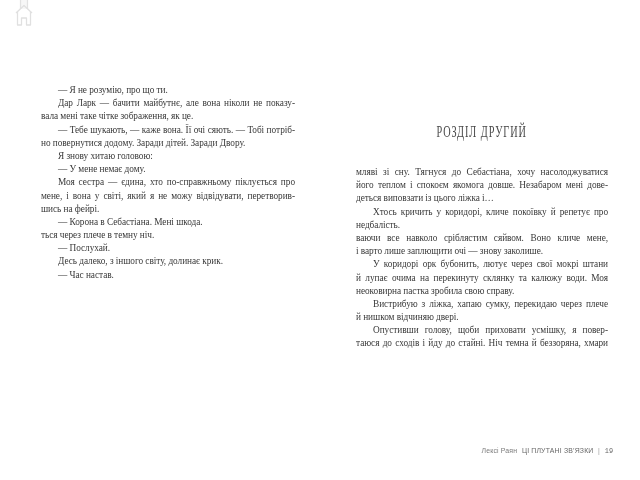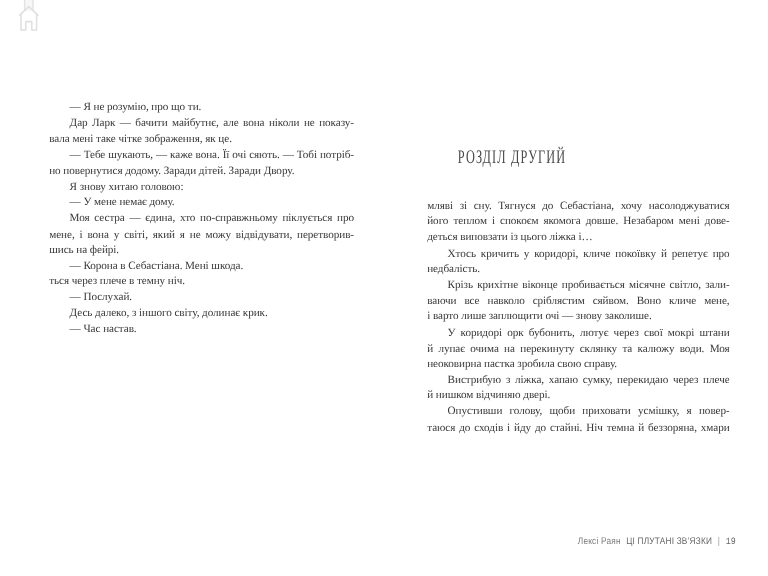--- a/index.html
+++ b/index.html
@@ -12,21 +12,21 @@
   #right-body{left:356px;top:166px;width:252px;}
   .line{
     height:13.2px;line-height:13.2px;overflow:hidden;
     font-size:9.3px;color:#383838;text-align:justify;
     letter-spacing:-0.05px;
   }
   .line.indent{padding-left:17px;}
   .line.j::after{content:"";display:inline-block;width:100%;height:0;}
   #chapter-heading{
     position:absolute;left:356px;top:124px;width:252px;
-    text-align:left;line-height:16px;
+    text-align:center;line-height:16px;
   }
   #chapter-heading .heading-inner{
     display:inline-block;font-size:16px;letter-spacing:1.5px;
     color:#4a4a4a;transform:scaleX(0.64);transform-origin:center;
     white-space:nowrap;font-weight:normal;
   }
   #page-footer{
     position:absolute;right:27px;top:446px;white-space:nowrap;
     font-family:"Liberation Sans","DejaVu Sans",sans-serif;
     font-size:8px;letter-spacing:0.2px;color:#7a7a7a;
@@ -97,21 +97,20 @@
     <div class="para">
       <div class="line j">мляві зі сну. Тягнуся до Себастіана, хочу насолоджуватися</div>
       <div class="line j">його теплом і спокоєм якомога довше. Незабаром мені дове-</div>
       <div class="line">деться виповзати із цього ліжка і…</div>
     </div>
     <div class="para">
       <div class="line indent j">Хтось кричить у коридорі, кличе покоївку й репетує про</div>
       <div class="line">недбалість.</div>
     </div>
     <div class="para">
-      <div class="line indent j">Крізь крихітне віконце пробивається місячне світло, зали-</div>
       <div class="line j">ваючи все навколо сріблястим сяйвом. Воно кличе мене,</div>
       <div class="line">і варто лише заплющити очі — знову заколише.</div>
     </div>
     <div class="para">
       <div class="line indent j">У коридорі орк бубонить, лютує через свої мокрі штани</div>
       <div class="line j">й лупає очима на перекинуту склянку та калюжу води. Моя</div>
       <div class="line">неоковирна пастка зробила свою справу.</div>
     </div>
     <div class="para">
       <div class="line indent j">Вистрибую з ліжка, хапаю сумку, перекидаю через плече</div>

